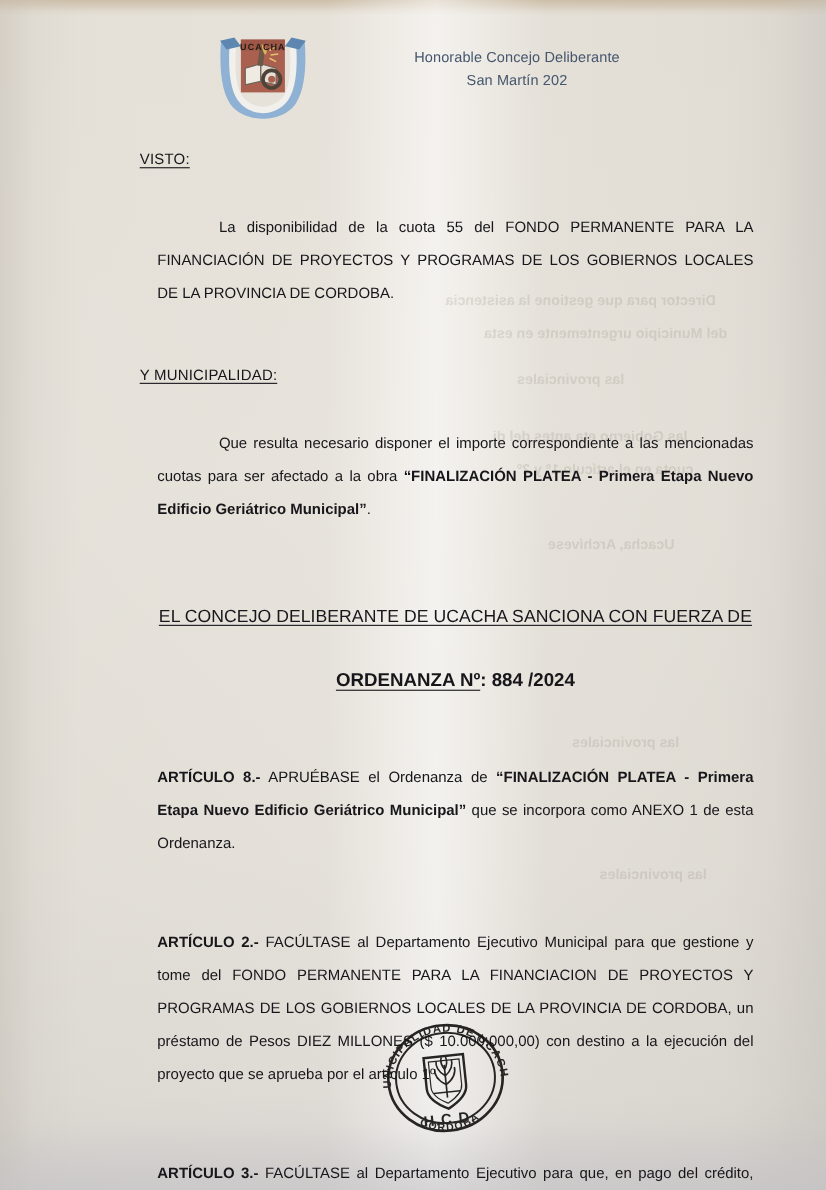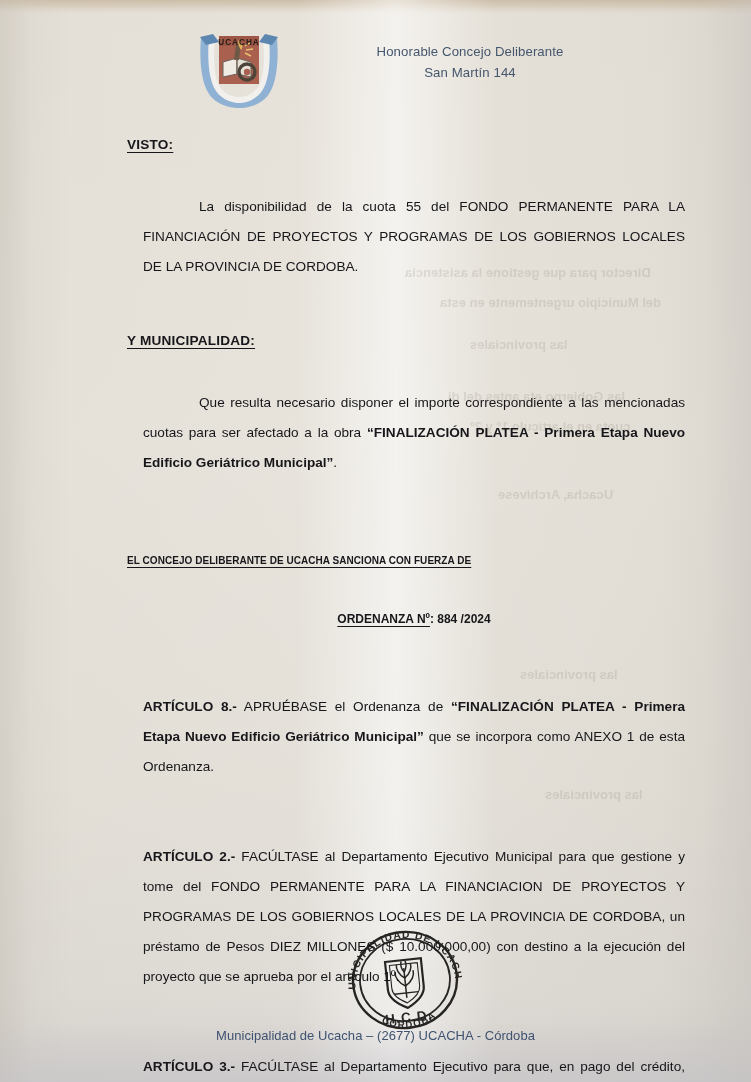--- a/index.html
+++ b/index.html
@@ -82,21 +82,21 @@
   .doc {
     position: absolute;
     left: 127px;
     top: 130px;
     width: 574px;
     color: #17161a;
     font-size: 13.6px;
     line-height: 30px;
   }
   .section-label {
-    font-weight: bold;
+    font-weight: normal;
     text-decoration: underline;
     text-underline-offset: 2.5px;
     letter-spacing: .2px;
   }
   .para {
     text-align: justify;
     text-justify: inter-word;
     margin: 16px;
   }
   .para.indent { text-indent: 56px; }
@@ -104,29 +104,29 @@
   .gap-s  { height: 16px; }
   .gap-m  { height: 28px; }
   .gap-l  { height: 42px; }
   .gap-xl { height: 52px; }
   .b { font-weight: bold; }
   .u {
     text-decoration: underline;
     text-underline-offset: 3px;
   }
   .title-line {
-    text-align: left;
+    text-align: center;
+    font-weight: normal;
+    font-size: 16px;
+    letter-spacing: .05px;
+  }
+  .ord-line {
+    text-align: center;
     font-weight: bold;
-    font-size: 10px;
-    letter-spacing: .05px;
-  }
-  .ord-line {
-    text-align: center;
-    font-weight: bold;
-    font-size: 12px;
+    font-size: 17px;
   }
 
   
   .ghost {
     position: absolute;
     color: rgba(120,108,96,.17);
     font-size: 13px;
     line-height: 30px;
     white-space: nowrap;
     pointer-events: none;
@@ -208,21 +208,21 @@
           <circle cx="54" cy="44" r="8" fill="none" stroke="#4e4339" stroke-width="3.4"></circle>
           <circle cx="54" cy="44" r="3.2" fill="#a9604f"></circle>
         </g>
 
         <text x="46" y="17" font-family="'Liberation Sans', sans-serif" font-size="8.2" font-weight="bold" fill="#231c16" text-anchor="middle" letter-spacing="1">UCACHA</text>
       </svg>
     </div>
 
     <div class="header-lines">
       <div>Honorable Concejo Deliberante</div>
-      <div>San Martín 144</div>
+      <div>San Martín 202</div>
     </div>
   </div>
 
   <div class="doc">
 
     <div class="section-label">VISTO:</div>
     <div class="gap-s"></div>
     <p class="para indent">La disponibilidad de la cuota 55 del FONDO PERMANENTE PARA LA FINANCIACIÓN DE PROYECTOS Y PROGRAMAS DE LOS GOBIERNOS LOCALES DE LA PROVINCIA DE CORDOBA.</p>
 
     <div class="gap-m"></div>
@@ -282,15 +282,14 @@
           <path d="M64 48 C 61 44, 61 40, 62 37"></path>
           <path d="M64 48 C 67 44, 67 40, 66 37"></path>
         </g>
         <line x1="52" y1="69" x2="76" y2="69" stroke="#161513" stroke-width="1.4"></line>
       </g>
 
       <text x="64" y="98" font-family="'Liberation Sans', sans-serif" font-size="13.5" font-weight="bold" fill="#161513" text-anchor="middle" letter-spacing="1.2">H.C.D.</text>
     </svg>
   </div>
 
-  <div class="footer">Municipalidad de Ucacha – (2677) UCACHA - Córdoba</div>
 
 </div>
 
 </body></html>

